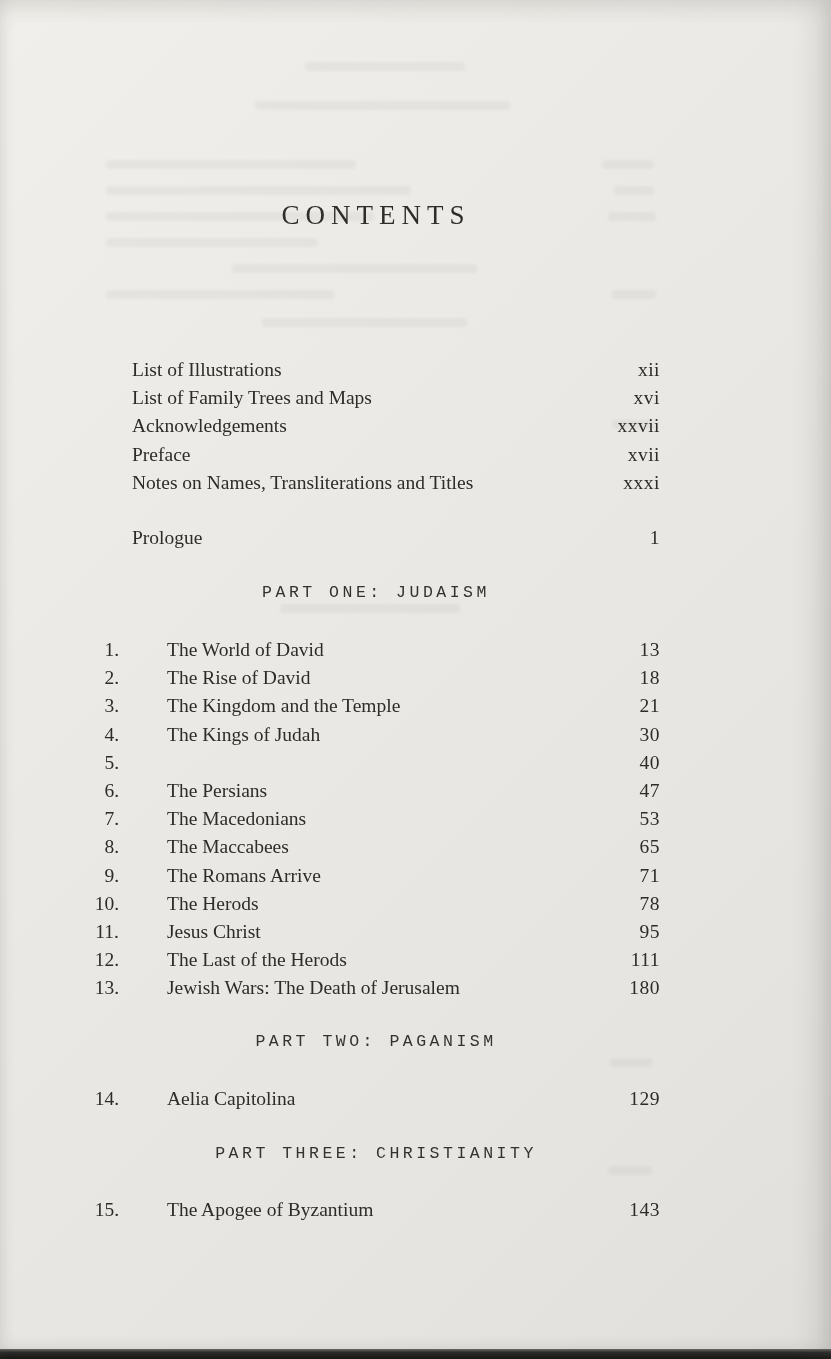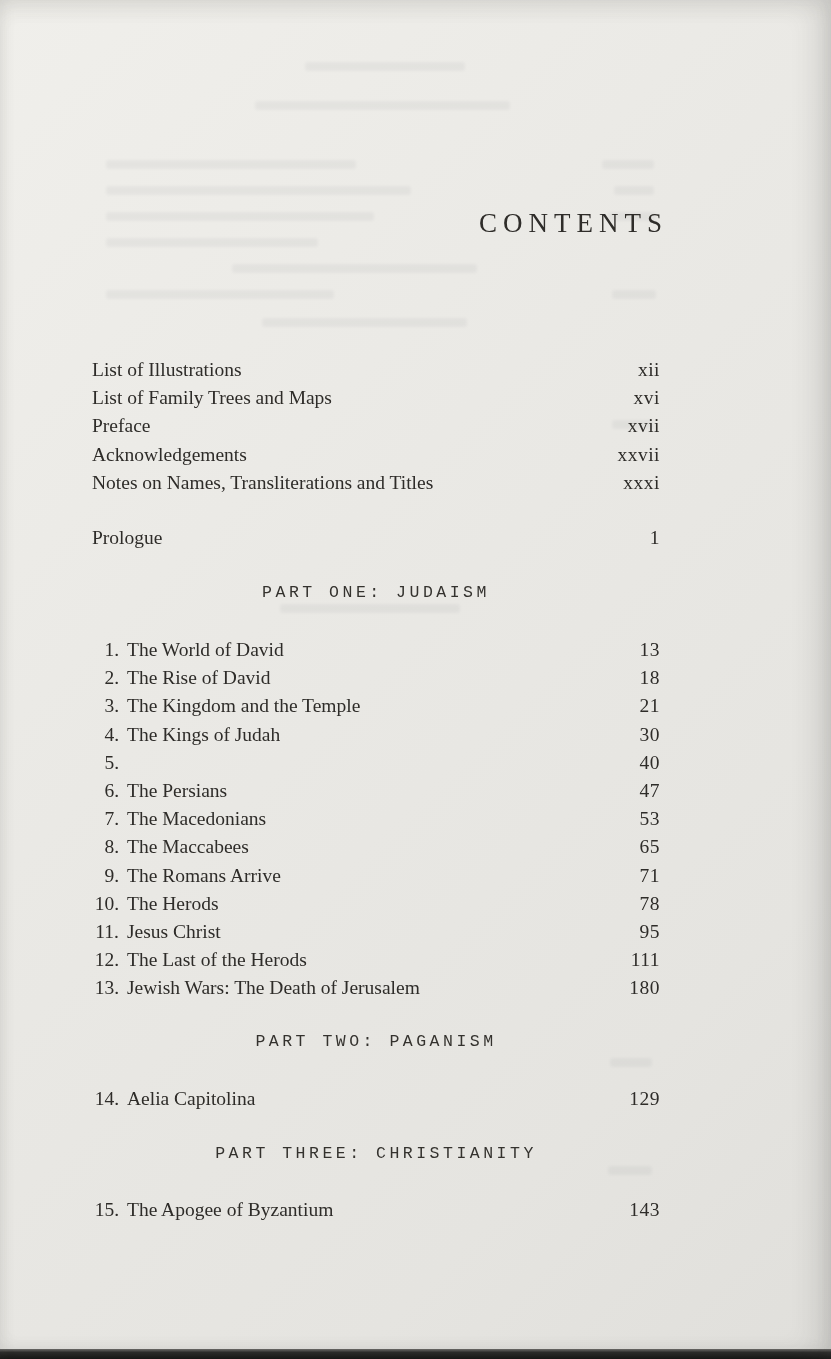--- a/index.html
+++ b/index.html
@@ -13,28 +13,28 @@
     position:absolute;inset:0;
     background:linear-gradient(135deg,#f0efeb 0%,#eae9e5 40%,#e5e4e0 78%,#e0dfdb 100%);
   }
   .page::after{
     content:"";position:absolute;inset:0;pointer-events:none;
     box-shadow:inset -16px 0 26px rgba(70,70,66,.13),
                inset 0 -8px 16px rgba(70,70,66,.10),
                inset 0 10px 18px rgba(70,70,66,.05);
   }
   .title{
-    position:absolute;left:92px;width:568px;top:200px;margin:8px;
-    text-align:right;font-size:27px;font-weight:normal;
+    position:absolute;left:92px;width:568px;top:200px;margin:0;
+    text-align:center;font-size:27px;font-weight:normal;
     letter-spacing:6px;color:#2f2d2a;
   }
   .list{position:absolute;left:92px;width:568px;}
   .row{display:flex;align-items:baseline;line-height:28.2px;font-size:19.5px;}
   .num{width:27px;text-align:right;margin-right:8px;flex:none;}
-  .label{flex:none;white-space:nowrap;}
+  .label{flex:none;white-space:nowrap;margin-left:40px;}
   .fill{flex:1;}
   .page-num{flex:none;text-align:right;letter-spacing:.5px;}
   .part-heading{
     position:absolute;left:92px;width:568px;margin:0;
     text-align:center;font-size:16.5px;font-weight:normal;
     letter-spacing:3.5px;color:#34322e;font-family:Liberation Mono, monospace;
   }
   .ghost{
     position:absolute;height:9px;border-radius:3px;
     background:#676c72;opacity:.065;filter:blur(1.7px);
@@ -75,28 +75,28 @@
         <span class="label">List of Illustrations</span>
         <span class="fill"></span>
         <span class="page-num">xii</span>
       </div>
       <div class="row">
         <span class="label">List of Family Trees and Maps</span>
         <span class="fill"></span>
         <span class="page-num">xvi</span>
       </div>
       <div class="row">
+        <span class="label">Acknowledgements</span>
+        <span class="fill"></span>
+        <span class="page-num">xxvii</span>
+      </div>
+      <div class="row">
         <span class="label">Preface</span>
         <span class="fill"></span>
         <span class="page-num">xvii</span>
-      </div>
-      <div class="row">
-        <span class="label">Acknowledgements</span>
-        <span class="fill"></span>
-        <span class="page-num">xxvii</span>
       </div>
       <div class="row">
         <span class="label">Notes on Names, Transliterations and Titles</span>
         <span class="fill"></span>
         <span class="page-num">xxxi</span>
       </div>
     </div>
 
   <div class="list" style="top:524px">
     <div class="row">

